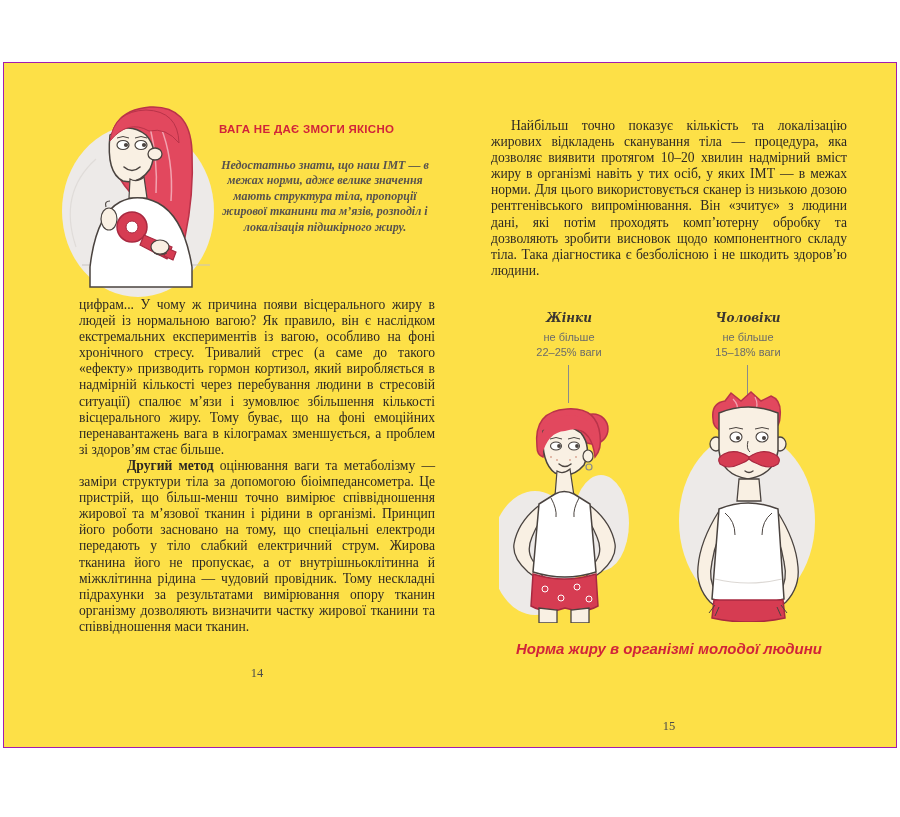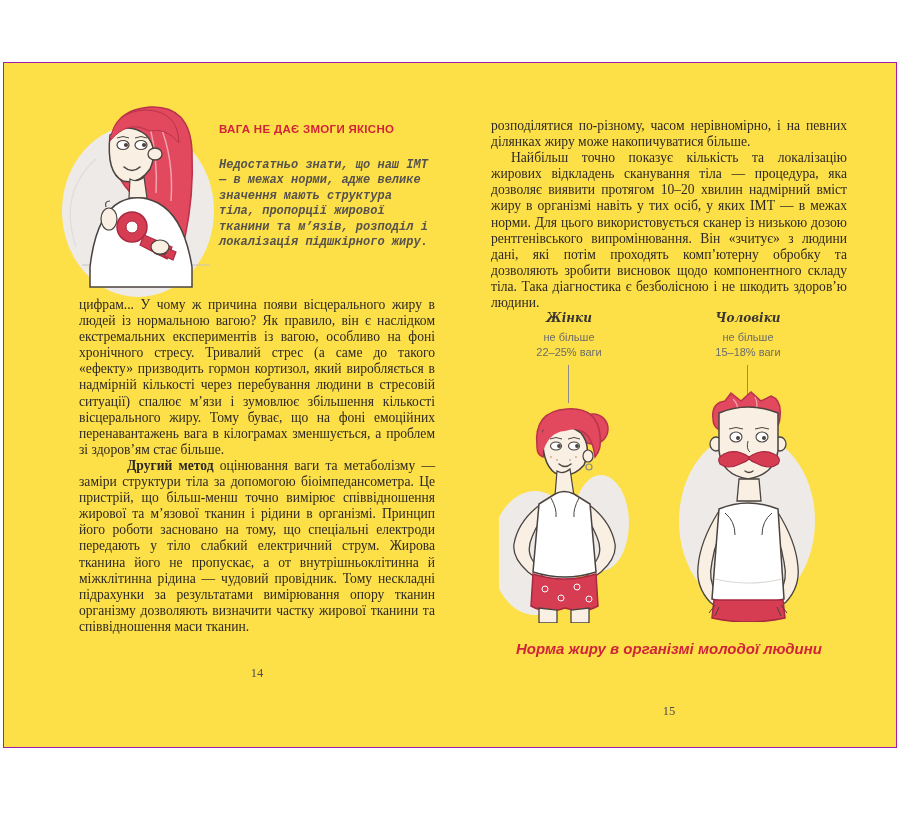--- a/index.html
+++ b/index.html
@@ -8,33 +8,33 @@
   .book{position:absolute;left:3px;top:62px;width:892px;height:684px;
         border:1px solid #a21caf;background:#fde047;}
   .book *{box-sizing:border-box;}
 
   
   .bust-illo{position:absolute;left:50px;top:34px;width:162px;height:208px;}
   .heading{position:absolute;left:215px;top:58px;width:220px;
            font-family:"Liberation Sans",sans-serif;font-weight:bold;
            font-size:11.5px;line-height:16px;letter-spacing:.3px;color:#d1243a;}
   .intro{position:absolute;left:215px;top:95px;width:212px;
-         font-family:Liberation Mono, monospace;font-style:italic;font-weight:600;
-         font-size:12px;line-height:15.4px;color:#57524e;}
+         font-family:Liberation Serif, serif;font-style:italic;font-weight:600;
+         font-size:12px;line-height:15.4px;color:#57524e;text-align:center;}
   .body-col{position:absolute;width:356px;font-size:13.6px;line-height:16.1px;
             text-align:justify;color:#2d2824;}
   .body-col p{margin:0;}
   .body-col p.ind{text-indent:20px;}
   .left-col{left:75px;top:234px;}
   .right-col{left:487px;top:55px;}
   .lead-bold{font-weight:bold;margin-left:28px;}
   .pageno{position:absolute;width:356px;text-align:center;
           font-size:12.5px;color:#4c4c4c;}
   .pageno-left{left:75px;top:603px;}
-  .pageno-right{left:487px;top:641px;}
+  .pageno-right{left:487px;top:656px;}
 
   
   .fig-label{position:absolute;width:150px;text-align:center;top:248px;}
   .fig-label .title{font-family:"DejaVu Serif",serif;font-style:italic;font-weight:bold;
                     font-size:12px;color:#3a3531;margin-bottom:5px;}
   .fig-label .sub{font-family:"Liberation Sans",sans-serif;font-size:11px;
                   line-height:15px;color:#6b6b6b;}
   .label-women{left:490px;}
   .label-men{left:669px;}
   .conn{position:absolute;width:1px;height:38px;background:#8b8b8b;top:302px;}
@@ -102,21 +102,20 @@
         <p>цифрам... У чому ж причина появи вісцерального жиру в людей із нормальною вагою? Як правило, він є наслідком екстремальних експериментів із вагою, особливо на фоні хронічного стресу. Тривалий стрес (а саме до такого «ефекту» призводить гормон кортизол, який виробляється в надмірній кількості через перебування людини в стресовій ситуації) спалює м’язи і зумовлює збільшення кількості вісцерального жиру. Тому буває, що на фоні емоційних перенавантажень вага в кілограмах зменшується, а проблем зі здоров’ям стає більше.</p>
         <p class="ind"><span class="lead-bold">Другий метод</span><span> оцінювання ваги та метаболізму — заміри структури тіла за допомогою біоімпедансометра. Це пристрій, що більш-менш точно вимірює співвідношення жирової та м’язової тканин і рідини в організмі. Принцип його роботи засновано на тому, що спеціальні електроди передають у тіло слабкий електричний струм. Жирова тканина його не пропускає, а от внутрішньоклітинна й міжклітинна рідина — чудовий провідник. Тому нескладні підрахунки за результатами вимірювання опору тканин організму дозволяють визначити частку жирової тканини та співвідношення маси тканин.</span></p>
       </div>
 
       <div class="pageno pageno-left">14</div>
     </div>
 
     <div>
 
       <div class="body-col right-col">
-        <p>розподілятися по-різному, часом нерівномірно, і на певних ділянках жиру може накопичуватися більше.</p>
         <p class="ind">Найбільш точно показує кількість та локалізацію жирових відкладень сканування тіла — процедура, яка дозволяє виявити протягом 10–20 хвилин надмірний вміст жиру в організмі навіть у тих осіб, у яких ІМТ — в межах норми. Для цього використовується сканер із низькою дозою рентгенівського випромінювання. Він «зчитує» з людини дані, які потім проходять комп’ютерну обробку та дозволяють зробити висновок щодо компонентного складу тіла. Така діагностика є безболісною і не шкодить здоров’ю людини.</p>
       </div>
 
       <div class="fig-label label-women">
         <div class="title">Жінки</div>
         <div class="sub">не більше</div>
         <div class="sub">22–25% ваги</div>
       </div>
 
       <div class="fig-label label-men">

